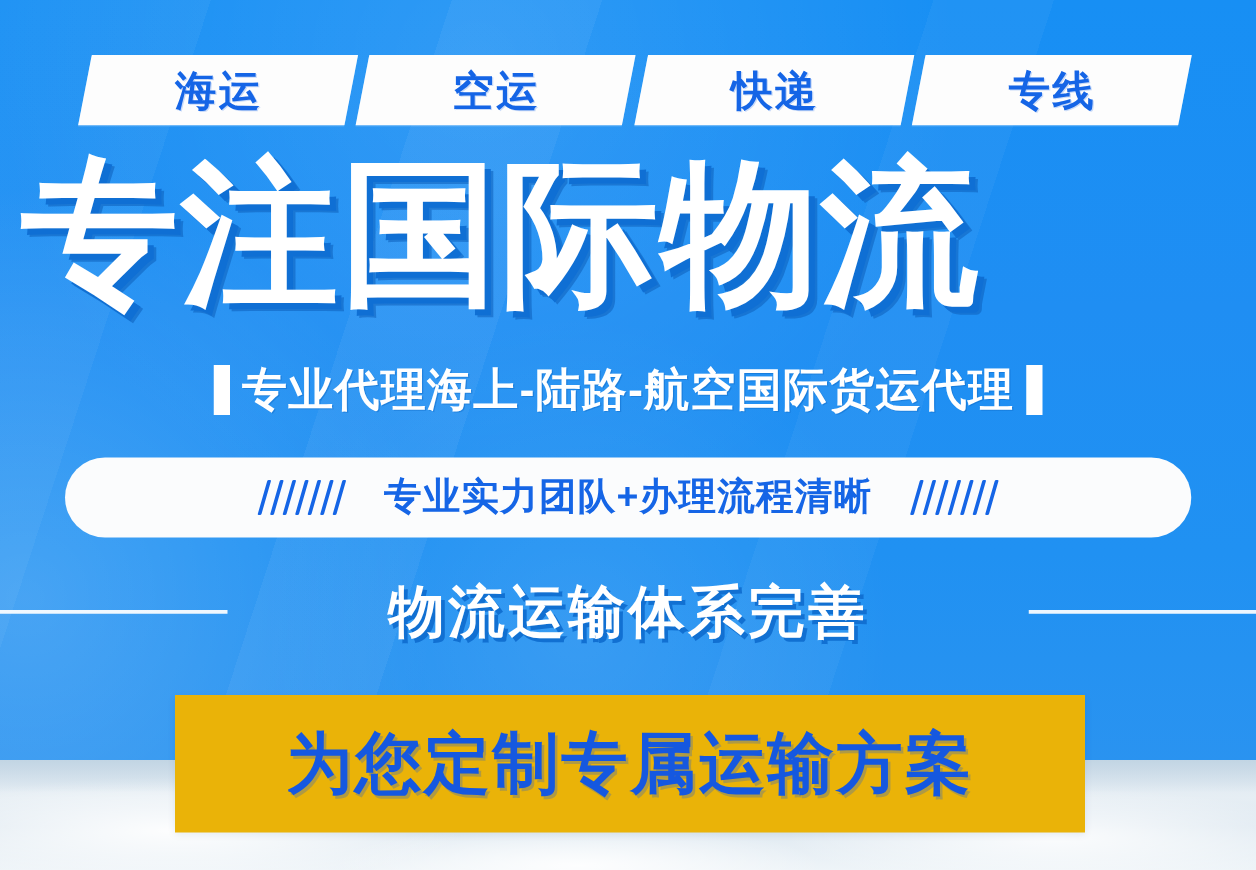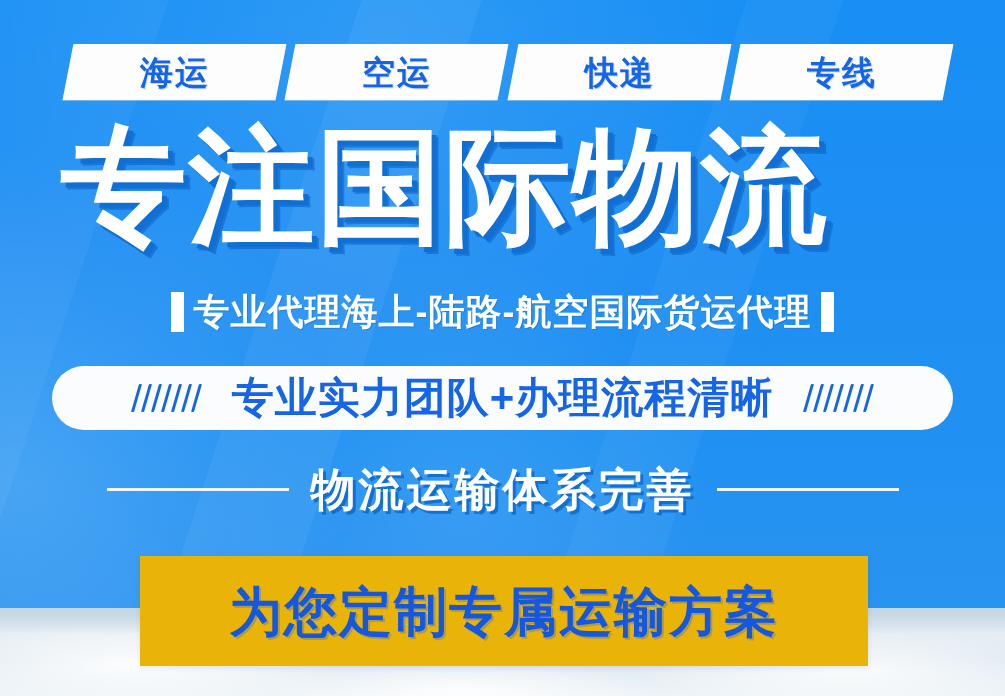--- a/index.html
+++ b/index.html
@@ -101,21 +101,20 @@
     text-align: center;
     color: #ffffff;
     font-size: 126px;
     font-weight: bold;
     line-height: 1.12;
     letter-spacing: 2px;
     white-space: nowrap;
     text-shadow:
       5px 5px 0 #0f6fd4,
       7px 7px 0 rgba(12,95,186,0.55);
-    padding-left: 44px;
   }
 
   
   .subtitle-row {
     position: absolute;
     left: 0;
     top: 287px;
     width: 1005px;
     height: 50px;
     display: flex;
@@ -161,37 +160,37 @@
   .hatch i {
     display: block;
     width: 3px;
     height: 28px;
     background: #1565e6;
     transform: skewX(-16deg);
     border-radius: 1px;
   }
   .pill-text {
     color: #1565e6;
-    font-size: 42px;
+    font-size: 30px;
     font-weight: bold;
     letter-spacing: 1px;
     line-height: 1;
     white-space: nowrap;
   }
 
   
   .rule-row {
     position: absolute;
     left: 0;
     top: 458px;
     width: 1005px;
     height: 62px;
     display: flex;
     align-items: center;
-    justify-content: center;
+    justify-content: space-between;
     gap: 22px;
   }
   .rule-line {
     width: 182px;
     height: 3px;
     background: #ffffff;
     flex: 0 0 auto;
     opacity: 0.92;
   }
   .rule-text {

